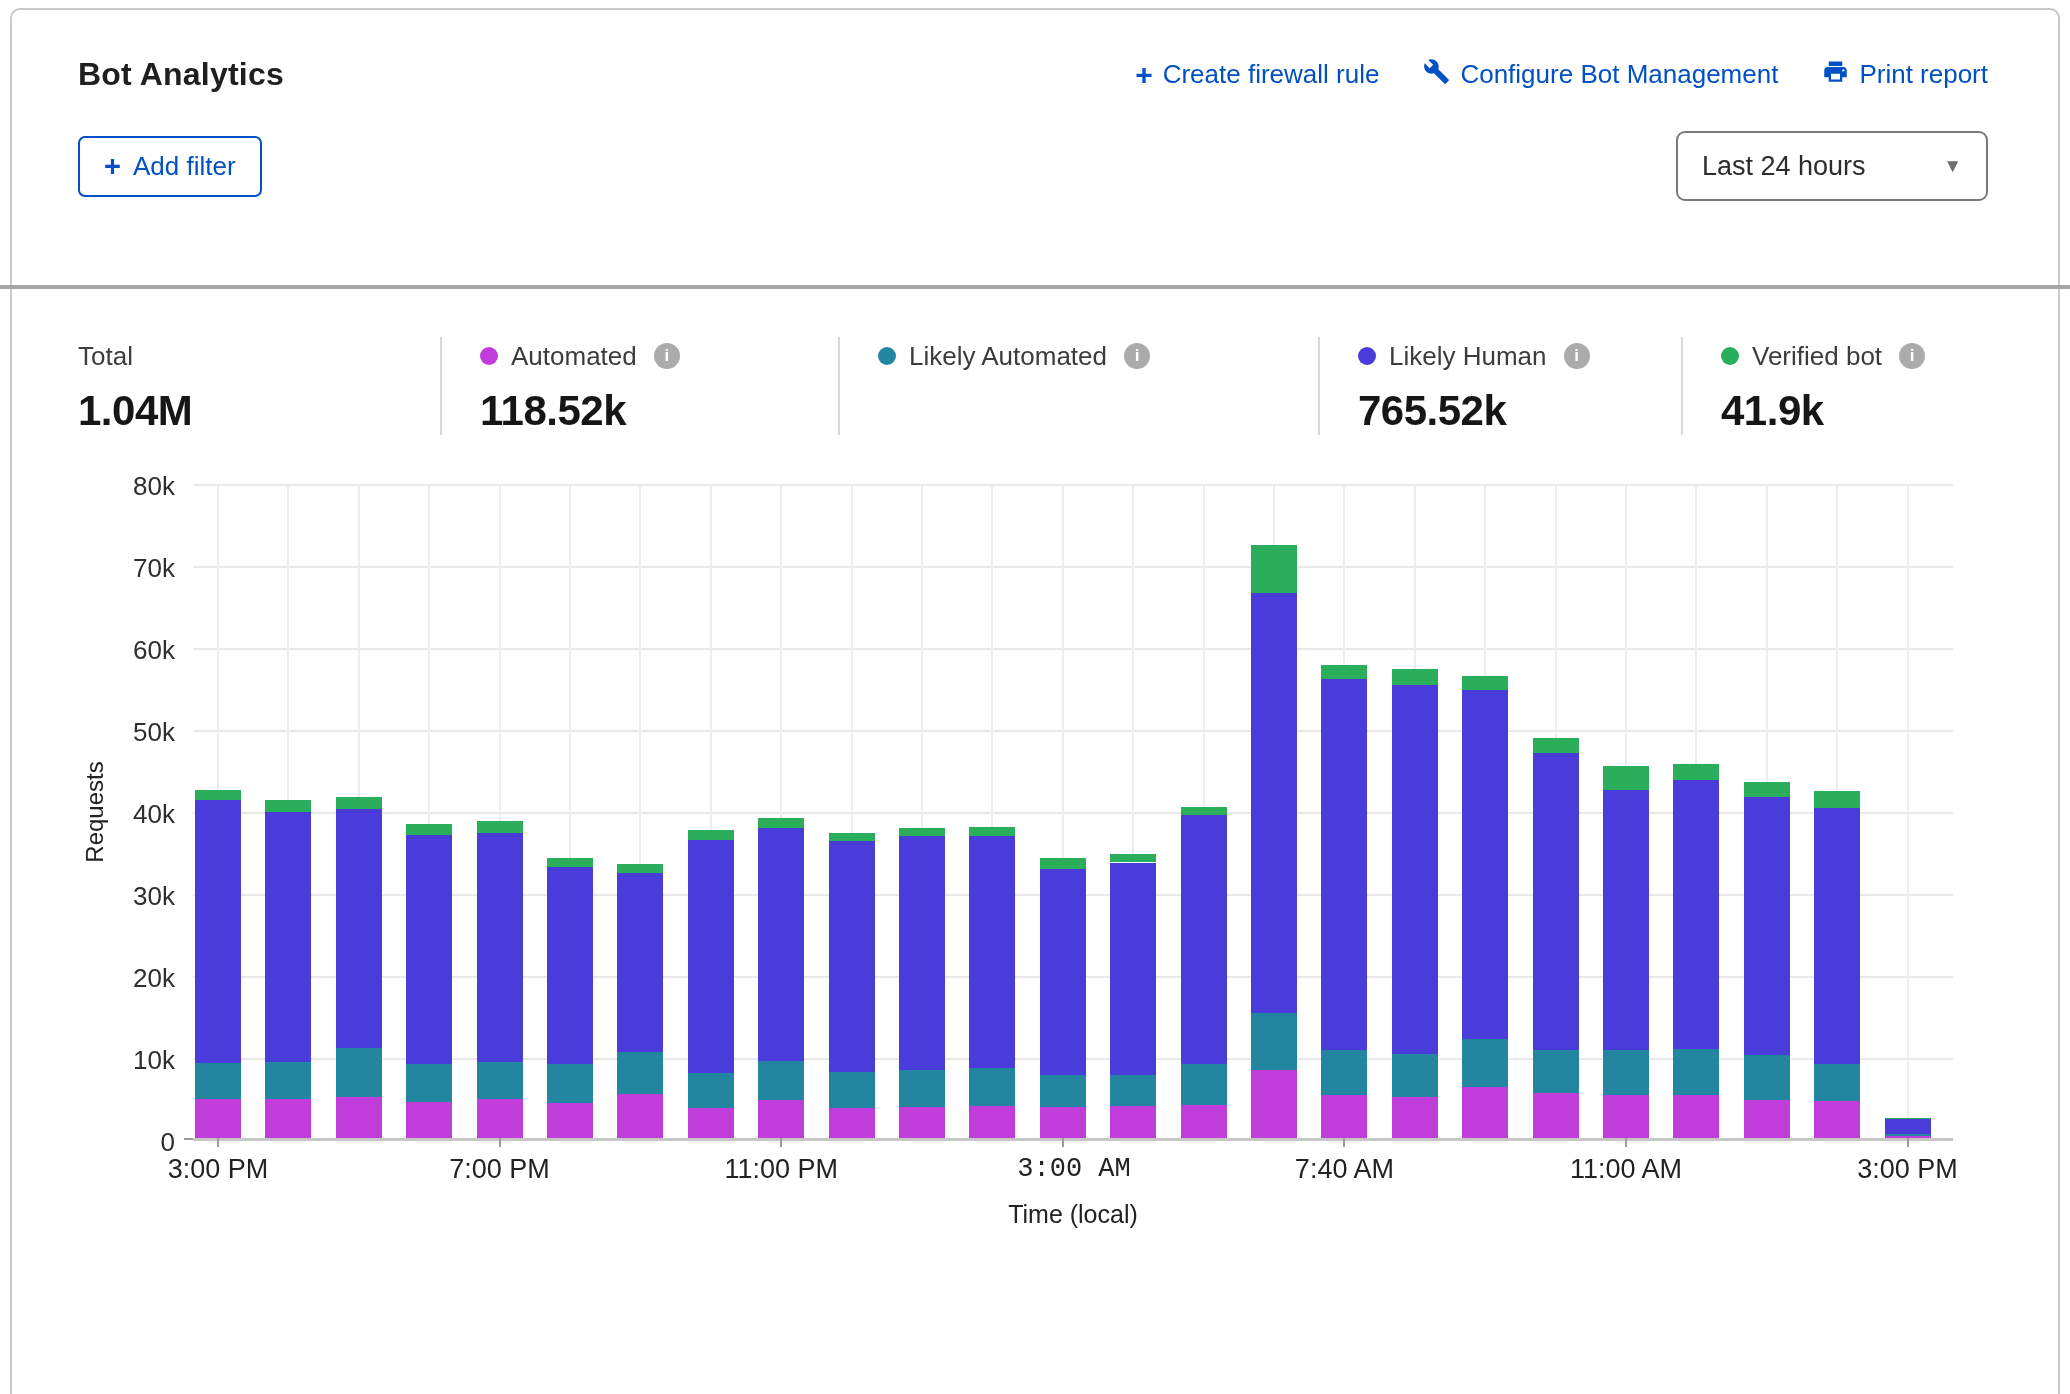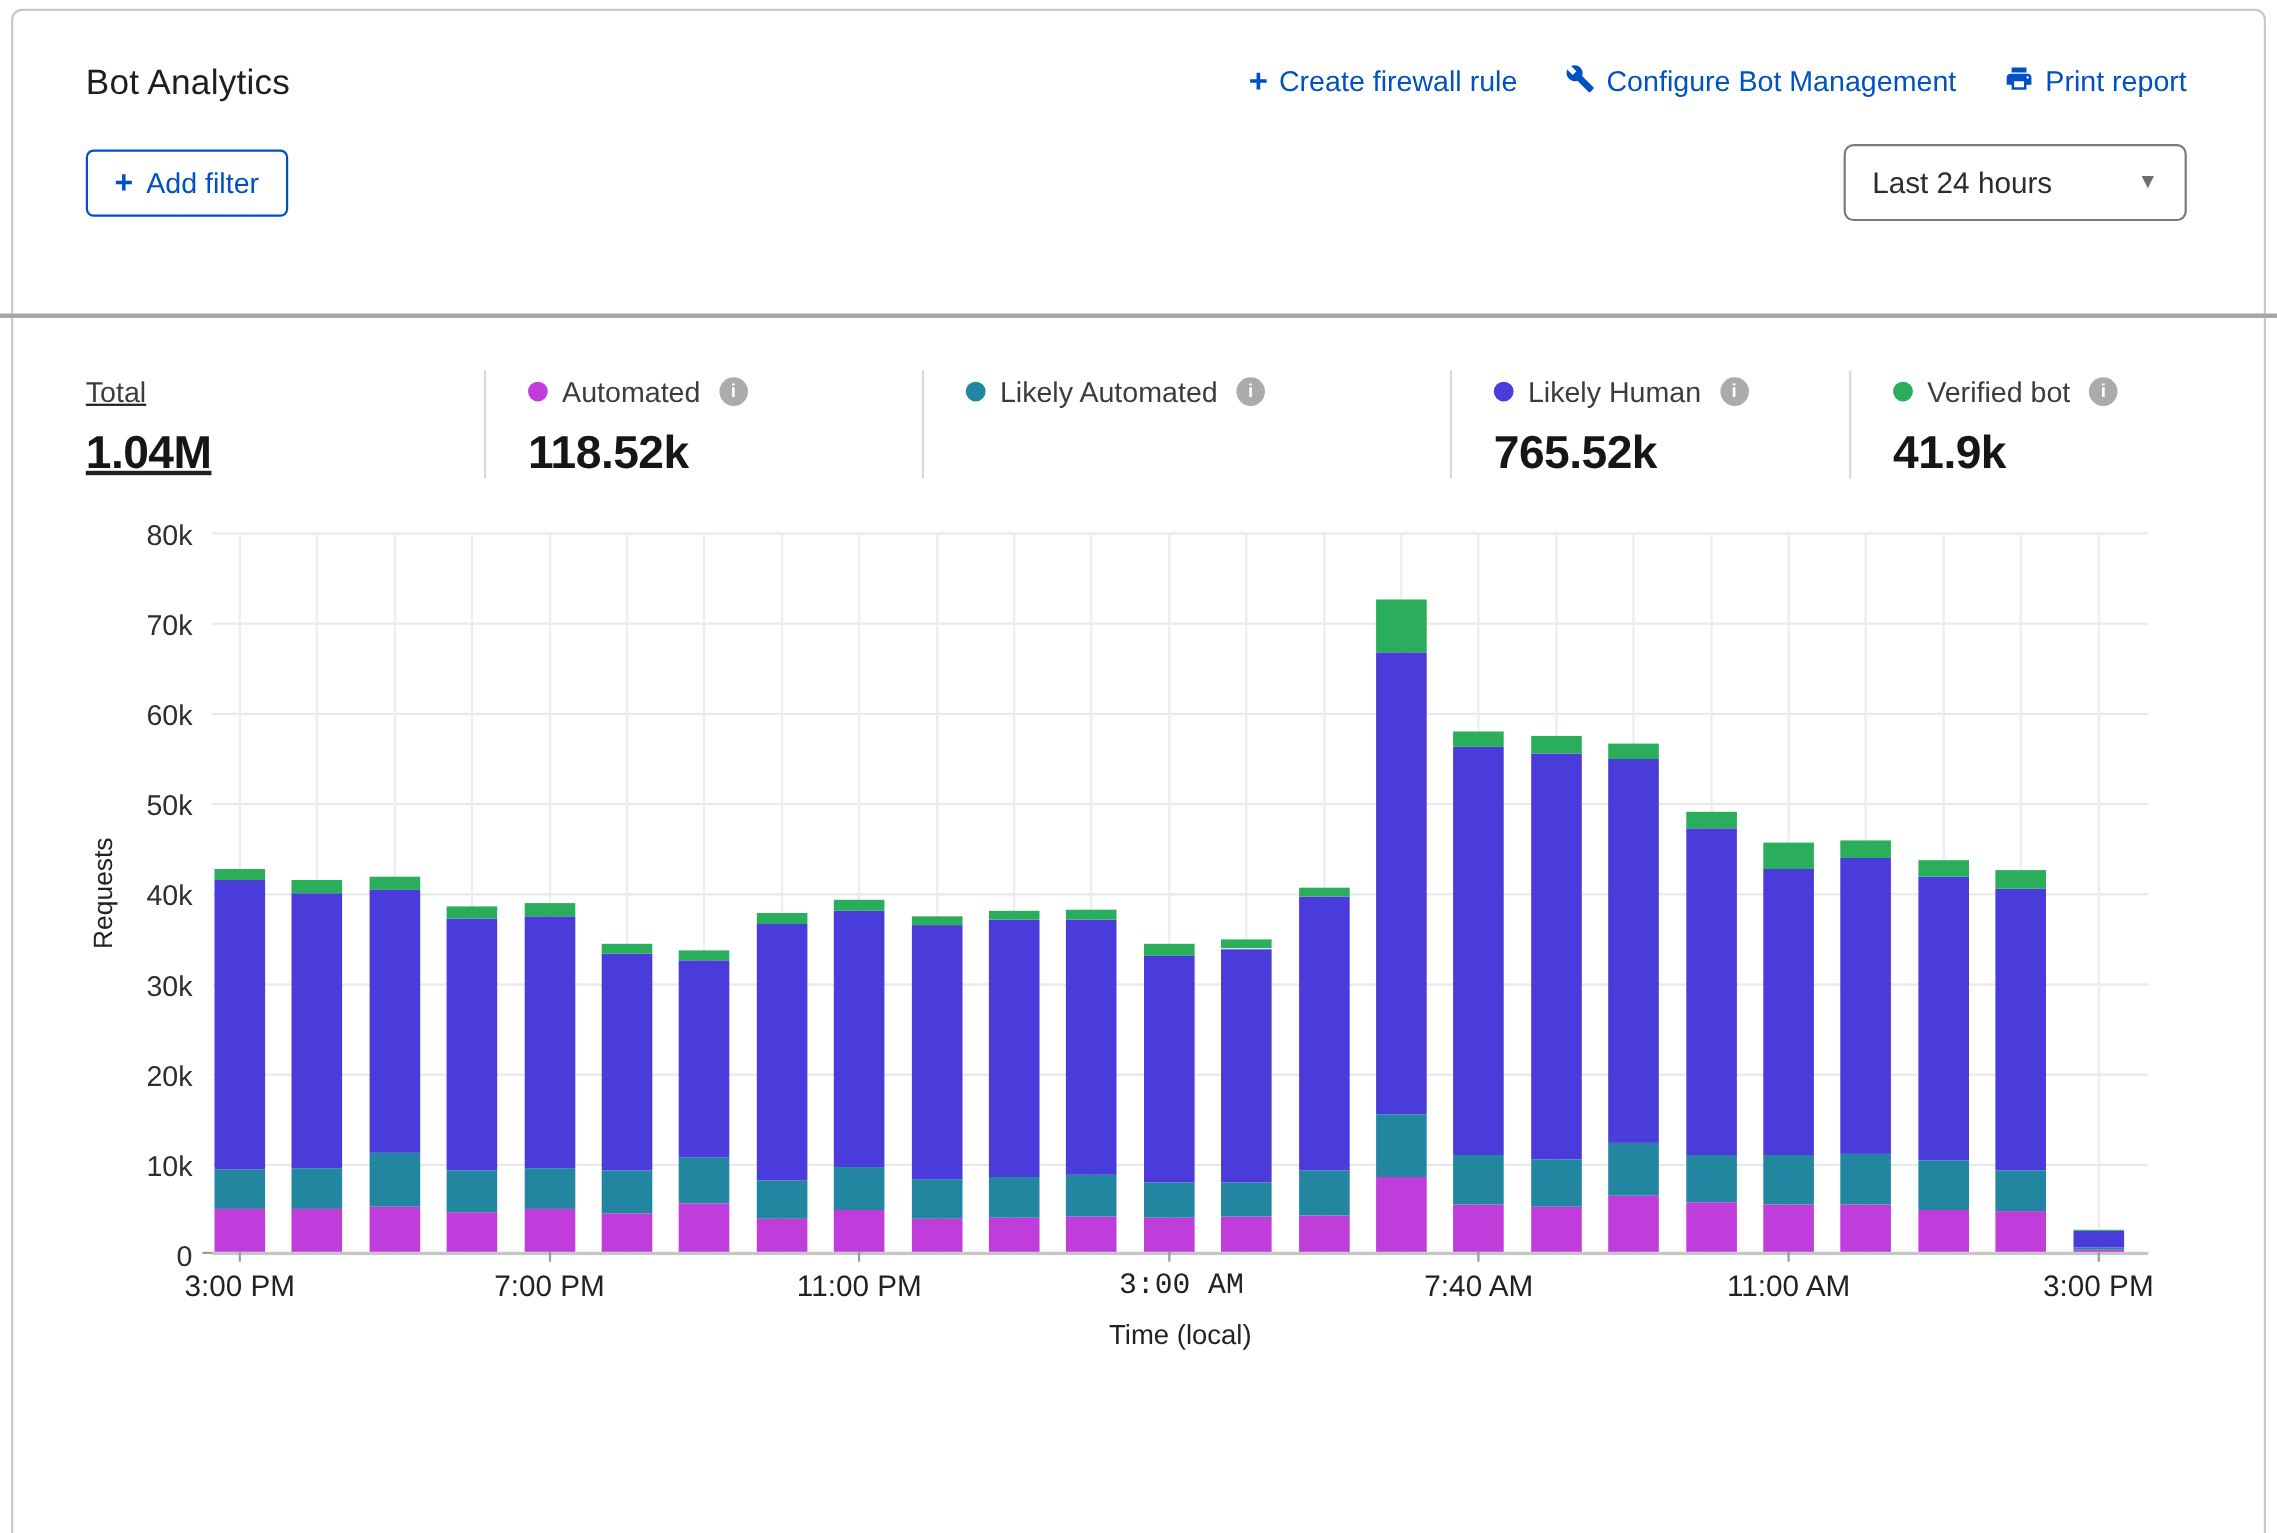--- a/index.html
+++ b/index.html
@@ -4,21 +4,21 @@
 <style>
   * { box-sizing: border-box; margin: 0; padding: 0; }
   html,body { width: 2070px; height: 1394px; overflow: hidden; background: #fff;
     font-family: "Liberation Sans", "DejaVu Sans", sans-serif; color: #202020; }
 
   .card { position: absolute; left: 10px; top: 8px; width: 2050px; height: 1420px;
     border: 2px solid #c9c9c9; border-radius: 10px; background: #fff; }
 
   .card-header { padding: 46px 70px 0 66px; }
   .header-top { display: flex; justify-content: space-between; align-items: center; }
-  .page-title { font-size: 32px; font-weight: 400; color: #1f1f1f; letter-spacing: .2px; }
+  .page-title { font-size: 32px; font-weight: 700; color: #1f1f1f; letter-spacing: .2px; }
   .header-links { display: flex; align-items: center; gap: 44px; }
   .hlink { display: flex; align-items: center; gap: 10px; color: #0051c3; font-size: 26px;
     cursor: pointer; text-decoration: none; }
   .hlink .plus { font-size: 30px; font-weight: 700; line-height: 1; }
   .hlink svg { width: 27px; height: 27px; fill: #0051c3; }
 
   .header-controls { display: flex; justify-content: space-between; align-items: center;
     margin-top: 38px; padding-bottom: 40px; }
   .add-filter-btn { display: inline-flex; align-items: center; gap: 12px; background: #fff;
     border: 2px solid #0051c3; border-radius: 7px; color: #0051c3; font-size: 26px;
@@ -33,21 +33,21 @@
     background: #a6a6a6; }
 
   .content { padding: 56px 70px 0 66px; }
   .section-heading-row { display: flex; align-items: center; gap: 16px; }
   .section-heading { font-size: 28px; font-weight: 700; color: #2b2b2b; }
   .pie-icon { width: 27px; height: 27px; border-radius: 50%;
     background: conic-gradient(#9a9a9a 0deg 270deg, #d2d2d2 270deg 360deg); }
 
   .stats-row { display: flex; margin-top: 40px; }
   .stat-col { padding-top: 2px; }
-  .stat-col.c0 { width: 362px; text-decoration: underline; }
+  .stat-col.c0 { width: 362px; }
   .stat-col.c1 { width: 398px; border-left: 2px solid #d9d9d9; padding-left: 38px; }
   .stat-col.c2 { width: 480px; border-left: 2px solid #d9d9d9; padding-left: 38px; }
   .stat-col.c3 { width: 327px; border-left: 2px solid #d9d9d9; padding-left: 38px; }
   .stat-col.c4 { flex: 1; border-left: 2px solid #d9d9d9; padding-left: 38px; margin-left: 36px; }
   .stat-label-row { display: flex; align-items: center; gap: 13px; height: 34px; }
   .stat-label { font-size: 26px; color: #3c3c3c; }
   .dot { width: 18px; height: 18px; border-radius: 50%; flex: 0 0 auto; }
   .info-icon { width: 26px; height: 26px; border-radius: 50%; background: #ababab;
     color: #fff; font-size: 17px; font-weight: 700; display: inline-flex;
     align-items: center; justify-content: center; margin-left: 4px; cursor: pointer; }

